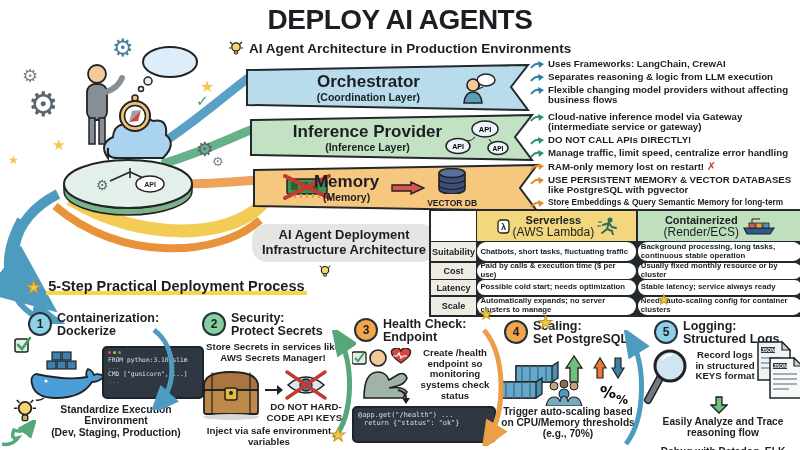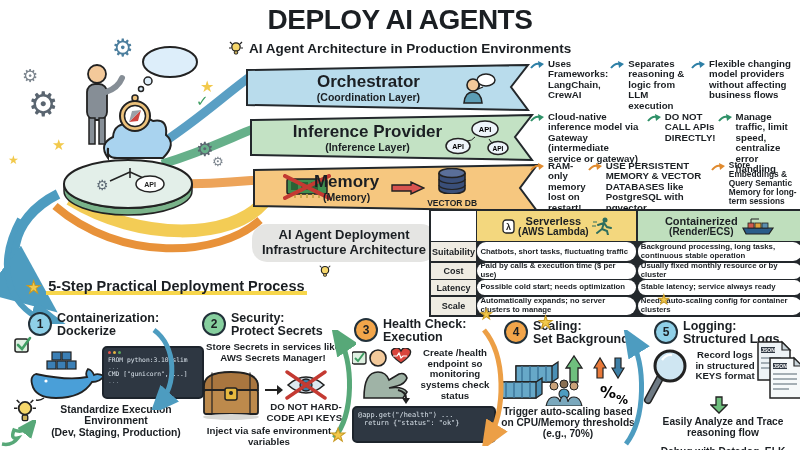--- a/index.html
+++ b/index.html
@@ -12,40 +12,40 @@
   .arch-head{left:228px;top:40px;display:flex;align-items:center;gap:5px;font-size:13.5px;font-weight:800;}
 
   
   .ribbon{display:flex;align-items:center;justify-content:center;}
   .ribbon svg.bg{position:absolute;inset:0;z-index:0;}
   .ribbon .content{position:relative;z-index:1;text-align:center;line-height:1;}
   .ribbon .lname{font-size:17px;font-weight:800;}
   .ribbon .lsub{font-size:10.5px;font-weight:700;margin-top:2px;}
 
   
-  .bullets{width:268px;display:flex;gap:2px;}
+  .bullets{width:268px;display:flex;flex-direction:column;gap:2px;}
   .bullet{display:flex;gap:3px;align-items:flex-start;font-size:9.7px;font-weight:700;line-height:1.08;}
   .bullet svg{flex:0 0 15px;margin-top:1px;}
   .b-blue path{stroke:#2d7fa6;} .b-blue polygon{fill:#2d7fa6;}
   .b-green path{stroke:#2f9168;} .b-green polygon{fill:#2f9168;}
   .b-orange path{stroke:#e08a2e;} .b-orange polygon{fill:#e08a2e;}
   .redx{color:#c43a32;font-weight:800;font-size:11px;}
 
   
   .bubble{left:252px;top:224px;width:184px;height:38px;background:#e5e5e3;border-radius:15px;
           display:flex;flex-direction:column;align-items:center;justify-content:center;
           font-size:13px;font-weight:800;line-height:1.15;}
 
   
   .tbl{left:429px;top:209px;width:368px;display:grid;grid-template-columns:45px 159px 164px;
        grid-template-rows:30px 19px 16px 15px 18px;border:2px solid #23282c;background:#23282c;gap:1.4px;}
   .tbl>div{background:#fff;display:flex;align-items:center;justify-content:center;text-align:center;}
   .tbl .hdr{flex-direction:row;gap:3px;font-weight:800;}
   .tbl .hdr .hstack{line-height:1;}
-  .tbl .hdr .ht{font-size:11px;} .tbl .hdr .hs{font-size:10px;font-weight:700;}
+  .tbl .hdr .ht{font-size:11px;} .tbl .hdr .hs{font-size:12px;font-weight:400;}
   .tbl .rowlab{background:#efece3;font-size:9px;font-weight:700;}
   .tbl .cell{font-size:7.8px;font-weight:700;line-height:1.12;padding:1px 3px;justify-content:flex-start;text-align:left;border-radius:9px;}
   .hdr-serverless{background:#f3d77e !important;}
   .hdr-container{background:#bfdfbd !important;}
 
   
   .proc-head{left:26px;top:277px;display:flex;align-items:center;gap:5px;font-size:14.5px;font-weight:800;}
   .proc-head .uline{background:linear-gradient(transparent 72%,#f7d64b 72%,#f7d64b 96%,transparent 96%);padding:0 2px 2px 2px;}
   .proc-head .star{font-size:17px;color:#f2c94c;-webkit-text-stroke:1px #c99a23;}
 
@@ -403,21 +403,21 @@
     </svg>
     <div class="abs smallnote" style="left:66px;top:90px;width:92px;font-size:9.7px;">DO NOT HARD-CODE API KEYS!</div>
     <div class="abs smallnote" style="left:0;top:114px;width:150px;font-size:9.7px;">Inject via safe environment variables</div>
   </div>
 
   <div class="abs step" style="left:352px;top:312px;width:142px;">
     <div class="stephdr" style="margin-left:2px;margin-top:6px;">
       <div class="numcirc" style="background:#f2a54a;">3</div>
       <div class="steptitle">
         <div>Health Check:</div>
-        <div>Execution</div>
+        <div>Endpoint</div>
       </div>
     </div>
     <svg class="abs" style="left:0;top:36px;" width="64" height="52" viewBox="0 0 64 52">
       <rect x="0" y="4" width="14" height="12" rx="2" fill="#dff0e2" stroke="#222" stroke-width="1.3"></rect>
       <path d="M3,10 l3,3 l6,-8" stroke="#3f9e63" stroke-width="2" fill="none"></path>
       <circle cx="26" cy="10" r="8" fill="#f3c99a" stroke="#222" stroke-width="1.6"></circle>
       <path d="M12,50 q0,-26 14,-26 q8,0 11,8 l10,-6 q6,-2 8,4 q-2,6 -10,8 l-8,2 q14,-2 18,4 l-4,6 z" fill="#9fb3a6" stroke="#222" stroke-width="1.6"></path>
       <path d="M40,2 q6,-5 9,1 q3,-6 9,-1 q3,5 -9,13 q-12,-8 -9,-13 z" fill="#d9453c" stroke="#222" stroke-width="1.4"></path>
       <path d="M41,8 h4 l2,-3 l2,5 l2,-2 h4" stroke="#fff" stroke-width="1.2" fill="none"></path>
     </svg>
@@ -430,21 +430,21 @@
       <span class="codeline" style="font-size:6.9px;">@app.get("/health") ...</span>
       <span class="codeline" style="font-size:6.9px;padding-left:6px;">return {"status": "ok"}</span>
     </div>
   </div>
 
   <div class="abs step" style="left:498px;top:312px;width:146px;">
     <div class="stephdr" style="margin-left:6px;margin-top:8px;">
       <div class="numcirc" style="background:#f2a54a;">4</div>
       <div class="steptitle">
         <div>Scaling:</div>
-        <div>Set Background</div>
+        <div>Set PostgreSQL</div>
       </div>
     </div>
     <svg class="abs" style="left:0;top:42px;" width="146" height="52" viewBox="0 0 146 52">
       <g>
         <polygon points="18,12 54,12 60,8 60,24 54,28 18,28" fill="#4a8fb5" stroke="#222" stroke-width="1.3"></polygon>
         <rect x="18" y="12" width="36" height="16" fill="#67a8c8" stroke="#222" stroke-width="1.3"></rect>
         <path d="M24,12 v16 M32,12 v16 M40,12 v16 M48,12 v16" stroke="#3a7397" stroke-width="1.4"></path>
         <polygon points="2,28 38,28 44,24 44,40 38,44 2,44" fill="#4a8fb5" stroke="#222" stroke-width="1.3"></polygon>
         <rect x="2" y="28" width="36" height="16" fill="#67a8c8" stroke="#222" stroke-width="1.3"></rect>
         <path d="M8,28 v16 M16,28 v16 M24,28 v16 M32,28 v16" stroke="#3a7397" stroke-width="1.4"></path>

